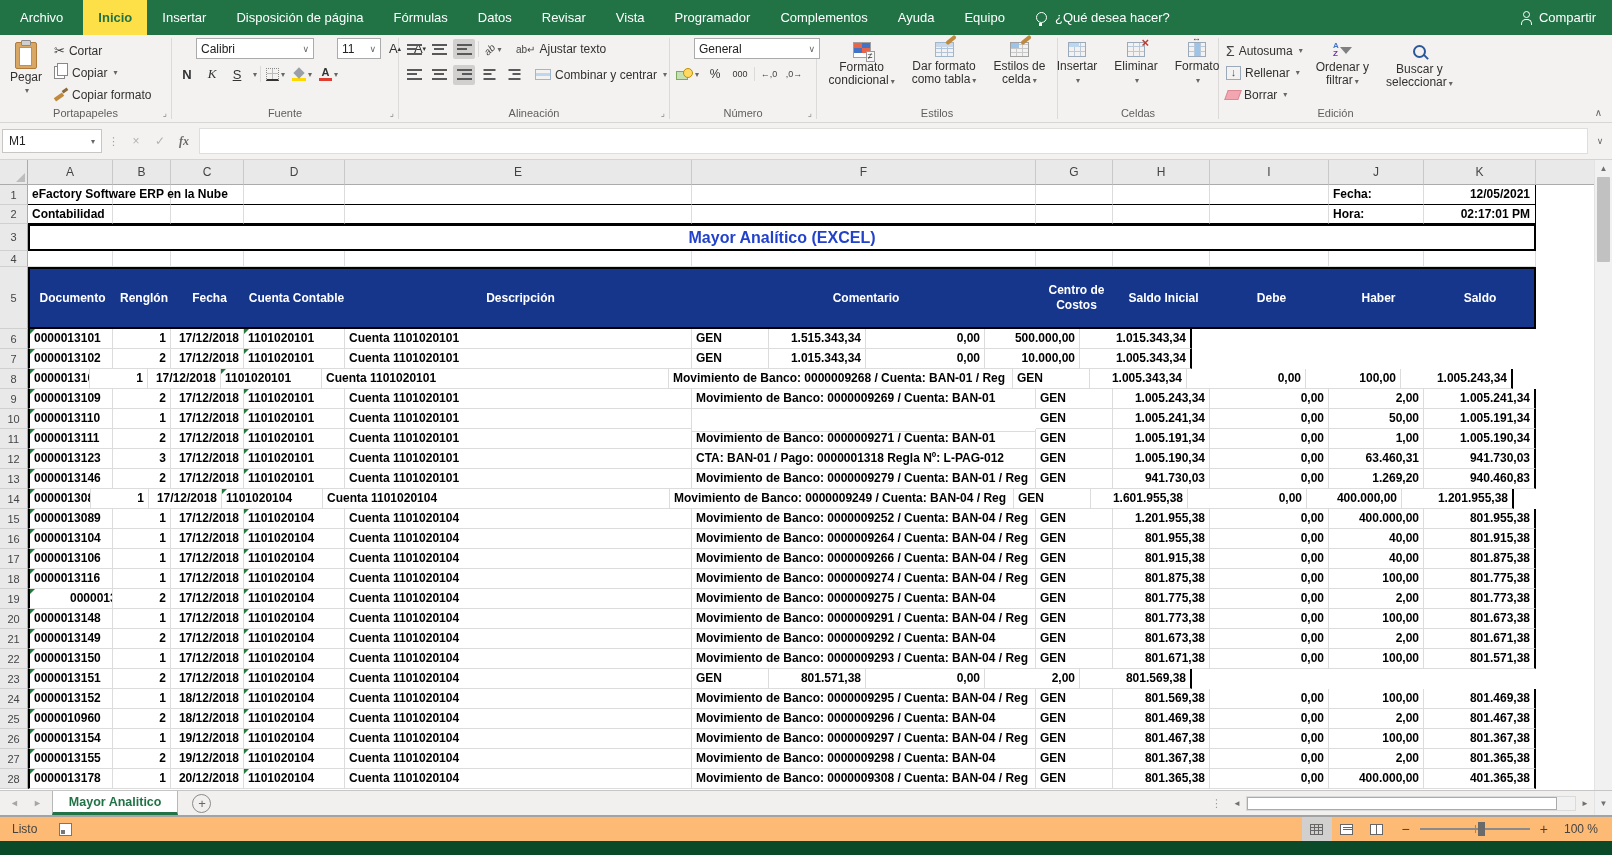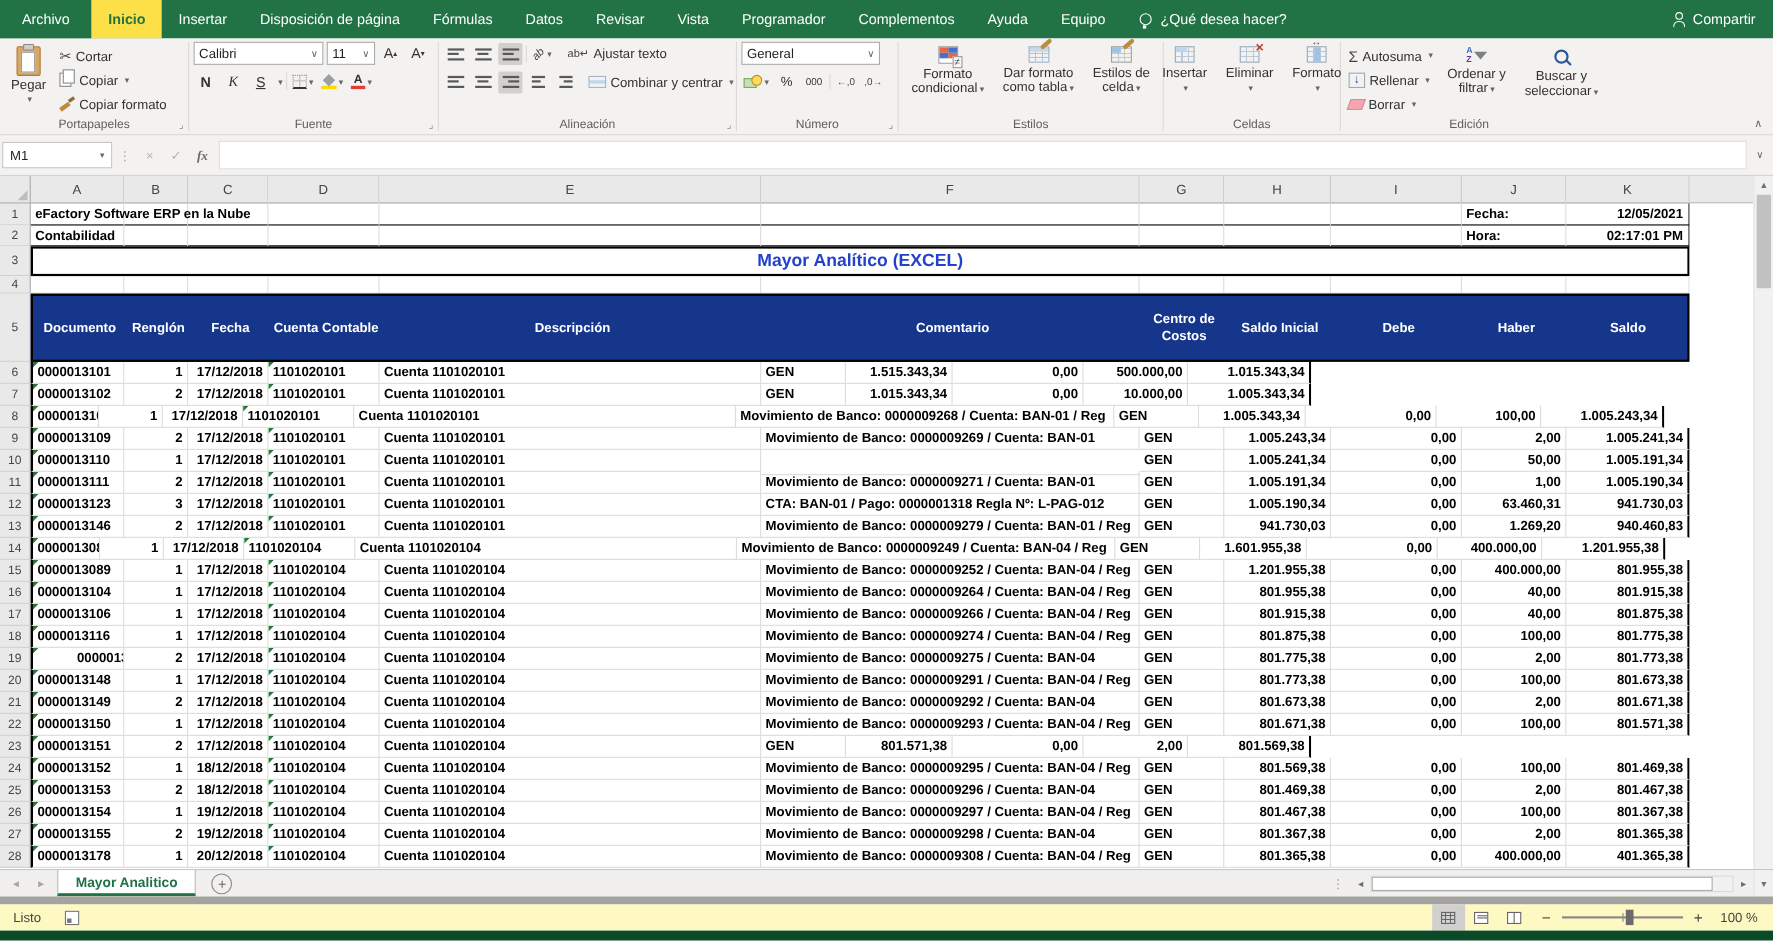--- a/index.html
+++ b/index.html
@@ -37,21 +37,21 @@
   .clip{width:20px;height:25px;background:#D9A764;border:1px solid #B07A3A;border-radius:2px;position:relative;}
   .clip::before{content:"";position:absolute;left:3px;top:4px;width:11px;height:17px;background:#fff;border:1px solid #999;}
   .clip::after{content:"";position:absolute;left:5px;top:-3px;width:8px;height:4px;background:#CFCFCF;border:1px solid #8a8a8a;border-radius:1px;}
   .scissors{font-size:13px;color:#444;}
   .copy-ic{width:9px;height:11px;background:#fff;border:1px solid #888;position:relative;margin-right:3px;}
   .copy-ic::after{content:"";position:absolute;left:2px;top:-4px;width:9px;height:11px;background:#fff;border:1px solid #888;}
   .brush{width:14px;height:12px;position:relative;}
   .brush::before{content:"";position:absolute;left:0;top:6px;width:10px;height:4px;background:#C08A3E;transform:rotate(-35deg);}
   .brush::after{content:"";position:absolute;right:0;top:0;width:6px;height:3px;background:#8a6a3a;transform:rotate(-35deg);}
 
-  .combo{background:#fff;border:1px solid #ABABAB;height:21px;display:flex;align-items:center;font-size:12px;color:#222;padding:0 4px;justify-content:space-between;cursor:pointer;box-sizing:border-box;}
+  .combo{background:#fff;border:1px solid #ABABAB;height:21px;display:flex;align-items:center;font-size:12px;color:#222;padding:0 4px;justify-content:space-between;cursor:pointer;box-sizing:border-box;margin-left:20px;}
   .combo .cv{font-size:9px;color:#666;}
   .fontrow{display:flex;gap:3px;align-items:center;}
   .fbtn{height:20px;min-width:18px;display:flex;align-items:center;justify-content:center;font-size:13px;color:#333;cursor:pointer;padding:0 2px;}
   .bN{font-weight:bold;}
   .bK{font-style:italic;font-family:"Liberation Serif",serif;}
   .bS{text-decoration:underline;}
   .bord-ic{width:13px;height:13px;border:1px dotted #8a8a8a;border-bottom:2px solid #333;box-sizing:border-box;background:linear-gradient(#bbb 0 0) center/100% 1px no-repeat,linear-gradient(#bbb 0 0) center/1px 100% no-repeat;}
   .fill-ic{display:flex;flex-direction:column;align-items:center;gap:1px;}
   .fill-sq{width:8px;height:8px;background:#9aa0a6;transform:rotate(45deg);margin-top:1px;}
   .ybar{width:14px;height:3px;background:#FFD800;}
@@ -146,21 +146,21 @@
   .newsheet{width:17px;height:17px;border:1px solid #8a8a8a;border-radius:50%;color:#666;display:flex;align-items:center;justify-content:center;font-size:13px;margin:3px 0 0 14px;cursor:pointer;line-height:15px;}
   .tb-fill{flex:1;}
   .tb-split{display:flex;align-items:center;color:#9a9a9a;font-size:11px;padding:0 8px;cursor:col-resize;}
   .hscroll{display:flex;align-items:center;gap:2px;padding-right:2px;}
   .harr{font-size:8px;color:#707070;width:14px;text-align:center;cursor:pointer;}
   .htrack{width:330px;height:15px;background:#F1F1F1;border:1px solid #DADADA;box-sizing:border-box;}
   .hthumb{width:310px;height:13px;background:#fff;border:1px solid #ABABAB;box-sizing:border-box;cursor:pointer;}
   .vs-down{width:17px;display:flex;align-items:center;justify-content:center;font-size:8px;color:#707070;background:#F1F1F1;border-left:1px solid #E3E3E3;cursor:pointer;}
 
   
-  .status-bar{height:24px;background:#fef9c3;border-top:7px solid #a3a3a3;display:flex;align-items:center;font-size:12px;color:#444;flex:0 0 auto;}
+  .status-bar{height:24px;background:#fdba74;border-top:2px solid #a3a3a3;display:flex;align-items:center;font-size:12px;color:#444;flex:0 0 auto;}
   .st-text{padding-left:12px;}
   .macro-ic{width:11px;height:11px;border:1px solid #777;margin-left:22px;position:relative;cursor:pointer;background:#fff;}
   .macro-ic::after{content:"";position:absolute;left:1px;bottom:1px;width:4px;height:4px;background:#777;}
   .st-fill{flex:1;}
   .viewbtn{width:30px;height:24px;display:flex;align-items:center;justify-content:center;cursor:pointer;}
   .viewbtn.sel{background:#D2D0CE;}
   .v-ic{display:inline-block;}
   .v-normal{width:13px;height:11px;border:1px solid #666;box-sizing:border-box;background:repeating-linear-gradient(90deg,transparent 0 3px,#666 3px 4px),repeating-linear-gradient(0deg,transparent 0 2.5px,#666 2.5px 3.5px);}
   .v-layout{width:13px;height:11px;border:1px solid #666;box-sizing:border-box;background:linear-gradient(#666 0 0) 2px 2px/9px 1px no-repeat,linear-gradient(#666 0 0) 2px 4px/9px 1px no-repeat,#fff;}
   .v-break{width:13px;height:11px;border:1px solid #666;box-sizing:border-box;background:linear-gradient(#666 0 0) center/1px 11px no-repeat,#fff;}
@@ -817,21 +817,21 @@
           <div class="cell dcell" style="width: 344px;">Movimiento de Banco: 0000009295 / Cuenta: BAN-04 / Reg</div>
           <div class="cell dcell" style="width: 77px;">GEN</div>
           <div class="cell dcell num" style="width: 97px;">801.569,38</div>
           <div class="cell dcell num" style="width: 119px;">0,00</div>
           <div class="cell dcell num" style="width: 95px;">100,00</div>
           <div class="cell dcell num kend2" style="width: 112px;">801.469,38</div>
           <div class="rowfill"></div>
         </div>
         <div class="grow" style="height: 20px;">
           <div class="rowhdr">25</div>
-          <div class="cell dcell afirst tri" style="width: 85px;">0000013153</div>
+          <div class="cell dcell afirst tri" style="width: 85px;">0000010960</div>
           <div class="cell dcell num" style="width: 58px;">2</div>
           <div class="cell dcell num" style="width: 73px;">18/12/2018</div>
           <div class="cell dcell tri" style="width: 101px;">1101020104</div>
           <div class="cell dcell" style="width: 347px;">Cuenta 1101020104</div>
           <div class="cell dcell" style="width: 344px;">Movimiento de Banco: 0000009296 / Cuenta: BAN-04</div>
           <div class="cell dcell" style="width: 77px;">GEN</div>
           <div class="cell dcell num" style="width: 97px;">801.469,38</div>
           <div class="cell dcell num" style="width: 119px;">0,00</div>
           <div class="cell dcell num" style="width: 95px;">2,00</div>
           <div class="cell dcell num kend2" style="width: 112px;">801.467,38</div>

